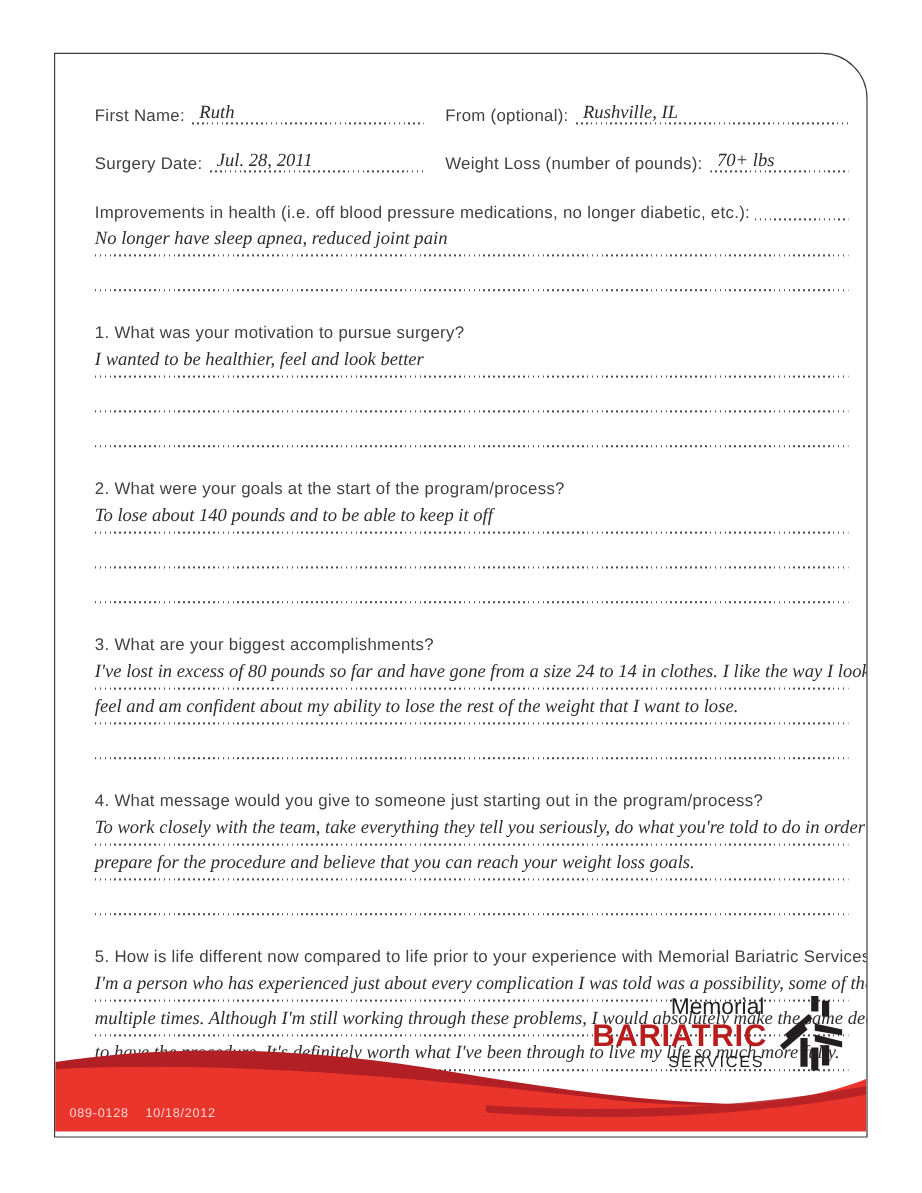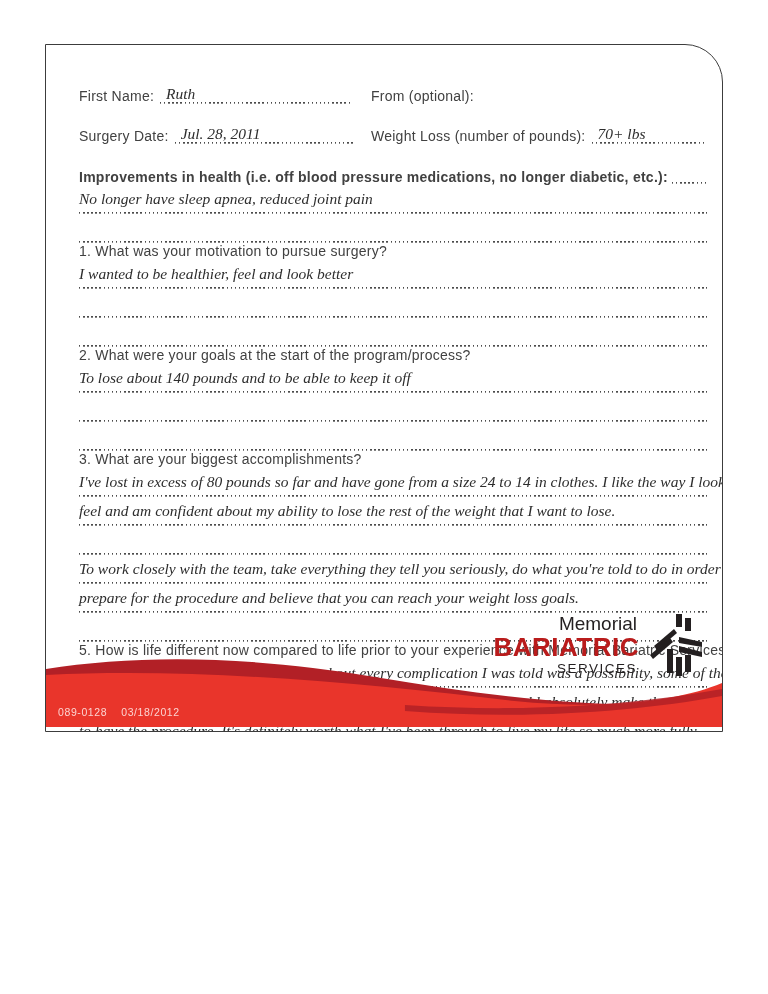--- a/index.html
+++ b/index.html
@@ -7,21 +7,21 @@
   body {
     width: 768px; height: 994px;
     font-family: "Liberation Sans", sans-serif;
     position: relative;
     overflow: hidden;
   }
 
   .page {
     position: absolute;
     left: 45px; top: 44px;
-    width: 678px; height: 688px;
+    width: 678px; height: 904px;
     background: #ffffff;
     border: 1.8px solid #3c3c3c;
     border-top-right-radius: 38px;
     overflow: hidden;
   }
 
   .content {
     position: absolute;
     left: 33px; right: 15px; top: 33px;
   }
@@ -64,32 +64,32 @@
   .field .entry {
     flex: 1;
     display: flex;
     align-items: flex-end;
     padding-left: 6px;
     min-height: 26px;
   }
 
   
   .improvements { margin-top: 25px; }
-  .lead-row { display: flex; align-items: flex-start; font-weight: bold; }
+  .lead-row { display: flex; align-items: flex-start; }
   .lead-row .filler { flex: 1; height: 15px; margin-left: 4px; }
 
   
   .ans-line {
     height: 29px;
     display: flex;
     align-items: center;
   }
 
   
-  .question { }
+  .question { margin-top: 26px; }
   .question .lbl { display: block; margin-bottom: 1px; }
 
   
   .logo {
     position: absolute;
     right: 20px;
     bottom: 54px;
     display: flex;
     align-items: center;
   }
@@ -133,20 +133,23 @@
 
     <div class="fields-grid">
       <div class="field">
         <span class="lbl">First Name:</span>
         <span class="entry dotline-bg">
           <span class="ans">Ruth</span>
         </span>
       </div>
       <div class="field">
         <span class="lbl">From (optional):</span>
+        <span class="entry dotline-bg">
+          <span class="ans">Rushville, IL</span>
+        </span>
       </div>
       <div class="field">
         <span class="lbl">Surgery Date:</span>
         <span class="entry dotline-bg">
           <span class="ans">Jul. 28, 2011</span>
         </span>
       </div>
       <div class="field">
         <span class="lbl">Weight Loss (number of pounds):</span>
         <span class="entry dotline-bg">
@@ -199,20 +202,21 @@
       </div>
       <div class="ans-line dotline-bg">
         <span class="ans">feel and am confident about my ability to lose the rest of the weight that I want to lose.</span>
       </div>
       <div class="ans-line dotline-bg">
         <span class="ans"></span>
       </div>
     </div>
 
     <div class="question">
+      <span class="lbl">4. What message would you give to someone just starting out in the program/process?</span>
       <div class="ans-line dotline-bg">
         <span class="ans">To work closely with the team, take everything they tell you seriously, do what you're told to do in order to</span>
       </div>
       <div class="ans-line dotline-bg">
         <span class="ans">prepare for the procedure and believe that you can reach your weight loss goals.</span>
       </div>
       <div class="ans-line dotline-bg">
         <span class="ans"></span>
       </div>
     </div>
@@ -254,16 +258,16 @@
   </div>
 
   <div class="wave-band">
     <svg viewBox="0 0 678 72" preserveAspectRatio="none">
       <path d="M0 14 C 90 0, 200 0, 330 22 C 450 42, 570 58, 678 44 L678 72 L0 72 Z" fill="#b22026"></path>
       <path d="M0 20 C 160 12, 330 30, 470 46 C 570 56, 640 44, 678 28 L678 72 L0 72 Z" fill="#e9352b"></path>
       <path d="M360 50 C 480 58, 590 50, 678 34 L678 41 C 590 57, 480 65, 360 56 Z" fill="#b22026" opacity="0.85"></path>
     </svg>
     <div class="footer-text">
       <span>089-0128</span>
-      <span>03/18/2012</span>
+      <span>10/18/2012</span>
     </div>
   </div>
 </div>
 
 </body></html>

